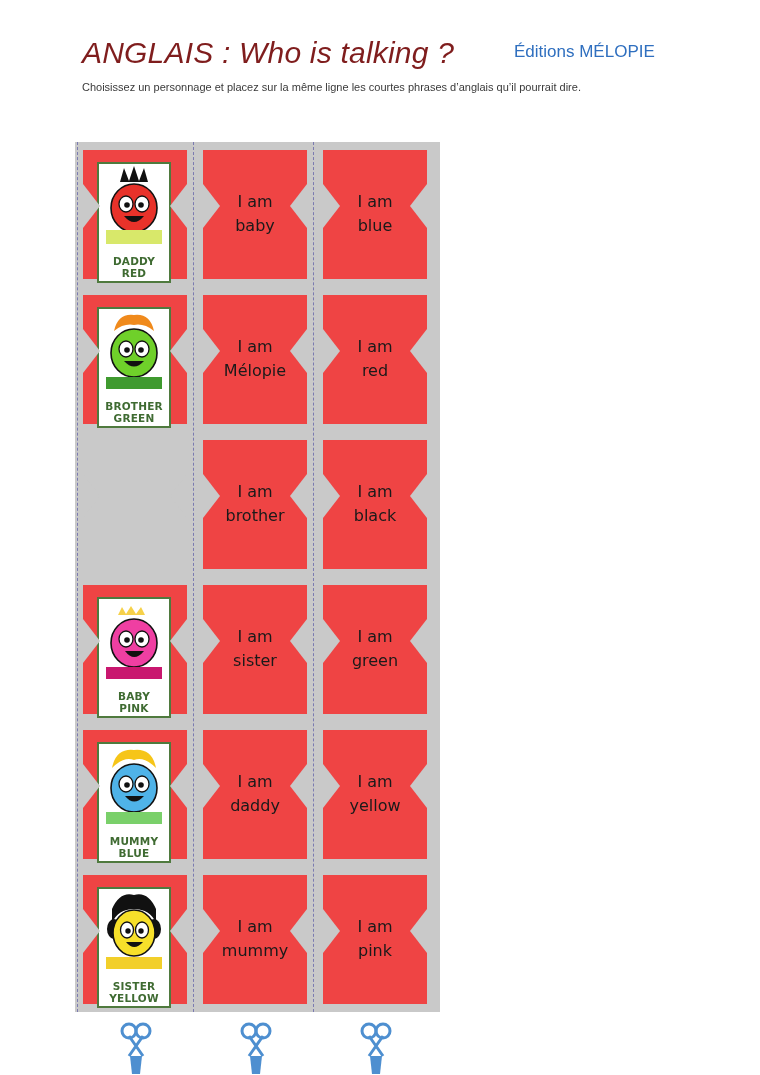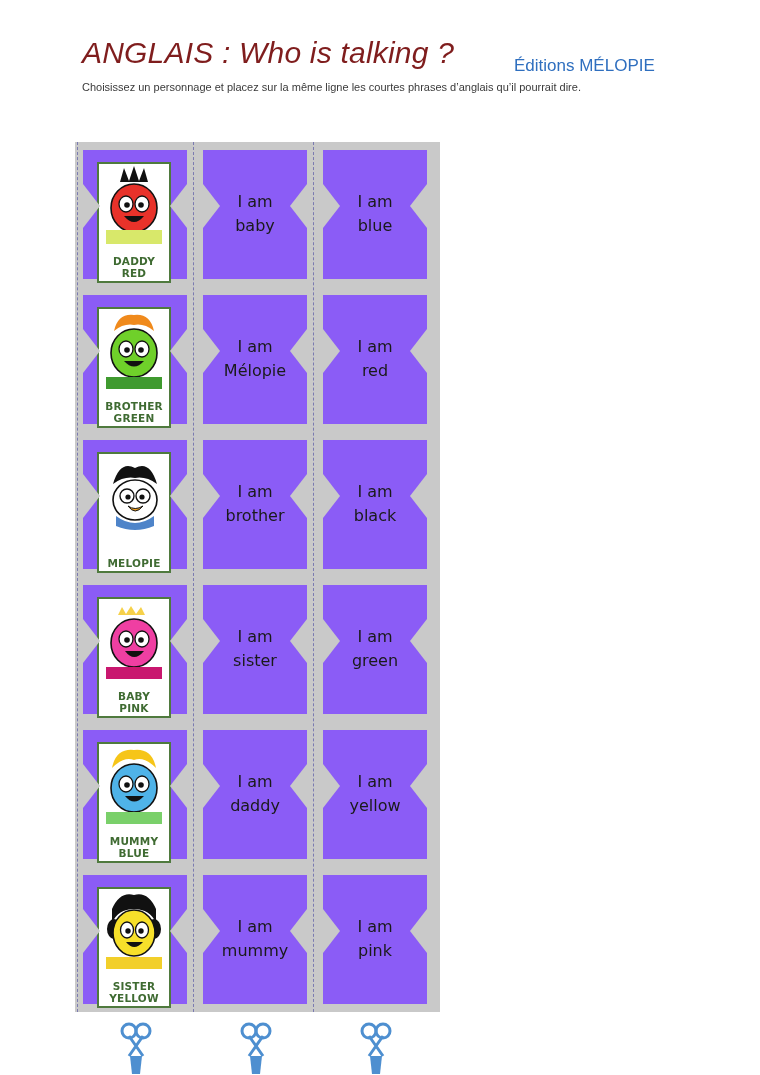--- a/index.html
+++ b/index.html
@@ -26,21 +26,21 @@
     position: absolute;
     left: 82px; top: 36px;
     font-size: 30px;
     color: #7f1d1d;
     letter-spacing: 0.2px;
     white-space: nowrap;
     font-style: italic;
   }
   .brand {
     position: absolute;
-    left: 514px; top: 56px;
+    left: 514px; top: 42px;
     font-size: 17px;
     color: #2f6fbf;
     white-space: nowrap;
   }
   .subtitle {
     position: absolute;
     left: 82px; top: 81px;
     font-size: 11px;
     color: #3a3a3a;
     white-space: nowrap;
@@ -71,21 +71,21 @@
     width: 365px;
     height: 145px;
   }
 
   
   .cell {
     position: absolute;
     top: 8px;
     width: 104px;
     height: 129px;
-    background: #8b5cf6;
+    background: #ef4444;
     box-sizing: border-box;
   }
   .cell.c0 { left: 8px; }
   .cell.c1 { left: 128px; }
   .cell.c2 { left: 248px; }
 
   
   .wedge {
     position: absolute;
     width: 17px;
@@ -210,35 +210,20 @@
         <div class="cell-text">I am<br>red</div>
       </div>
       <div class="wedge left" style="left: 8px; top: 42px;"></div>
       <div class="wedge right" style="left: 95px; top: 42px;"></div>
       <div class="wedge left" style="left: 128px; top: 42px;"></div>
       <div class="wedge right" style="left: 215px; top: 42px;"></div>
       <div class="wedge left" style="left: 248px; top: 42px;"></div>
       <div class="wedge right" style="left: 335px; top: 42px;"></div>
     </div>
     <div class="row" style="top: 290px;">
-      <div class="cell c0">
-        <div class="card">
-          <div class="card-art"><svg width="70" height="80" viewBox="0 0 68 80" xmlns="http://www.w3.org/2000/svg">
-        <ellipse cx="35" cy="46" rx="22" ry="20" fill="#ffffff" stroke="#111" stroke-width="1.6"></ellipse>
-        <path d="M13 30 Q20 6 35 14 Q50 6 57 30 Q46 22 35 24 Q24 22 13 30 Z" fill="#111"></path>
-        <circle cx="27" cy="42" r="7" fill="#fff" stroke="#111" stroke-width="1.4"></circle>
-        <circle cx="43" cy="42" r="7" fill="#fff" stroke="#111" stroke-width="1.4"></circle>
-        <circle cx="28" cy="43" r="2.6" fill="#111"></circle>
-        <circle cx="42" cy="43" r="2.6" fill="#111"></circle>
-        <path d="M28 52 Q35 62 43 52 Q35 57 28 52 Z" fill="#f0a01c" stroke="#111" stroke-width="1"></path>
-        <path d="M16 62 Q35 76 54 62 L54 72 Q35 80 16 72 Z" fill="#2f6fbf" opacity="0.85"></path>
-            </svg></div>
-          <div class="card-label">MELOPIE</div>
-        </div>
-      </div>
       <div class="cell c1">
         <div class="cell-text">I am<br>brother</div>
       </div>
       <div class="cell c2">
         <div class="cell-text">I am<br>black</div>
       </div>
       <div class="wedge left" style="left: 8px; top: 42px;"></div>
       <div class="wedge right" style="left: 95px; top: 42px;"></div>
       <div class="wedge left" style="left: 128px; top: 42px;"></div>
       <div class="wedge right" style="left: 215px; top: 42px;"></div>

